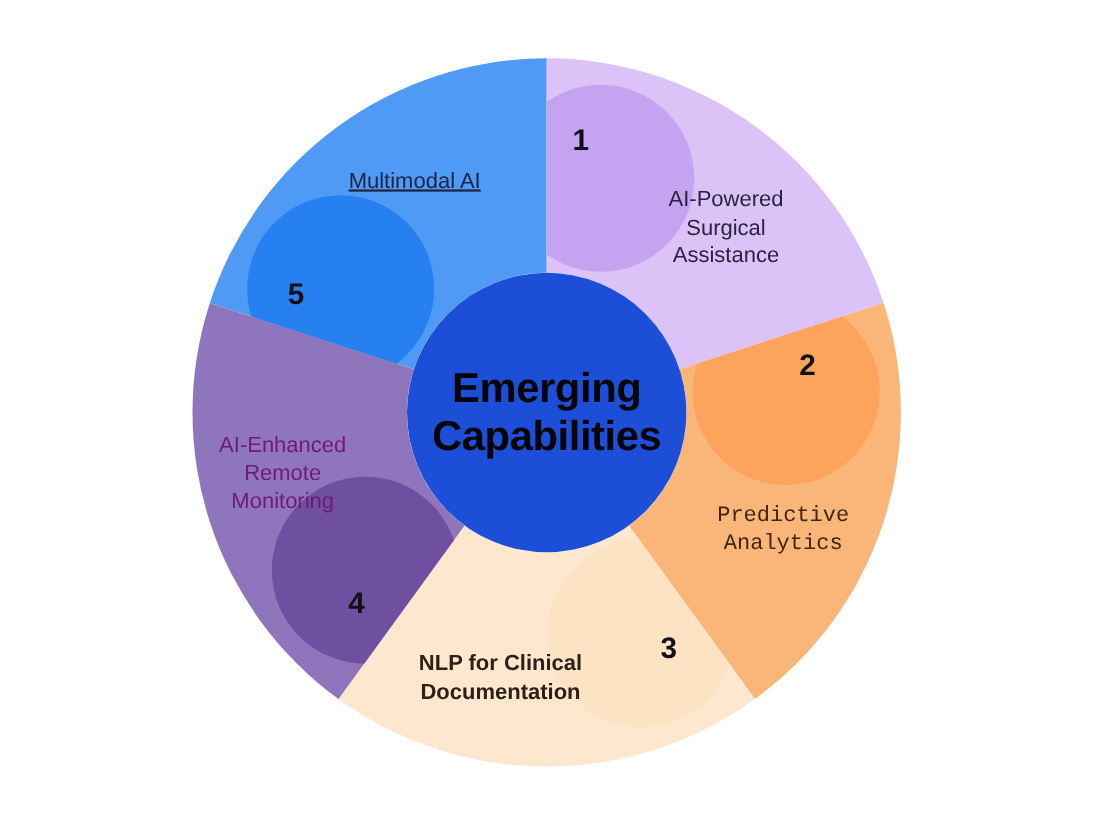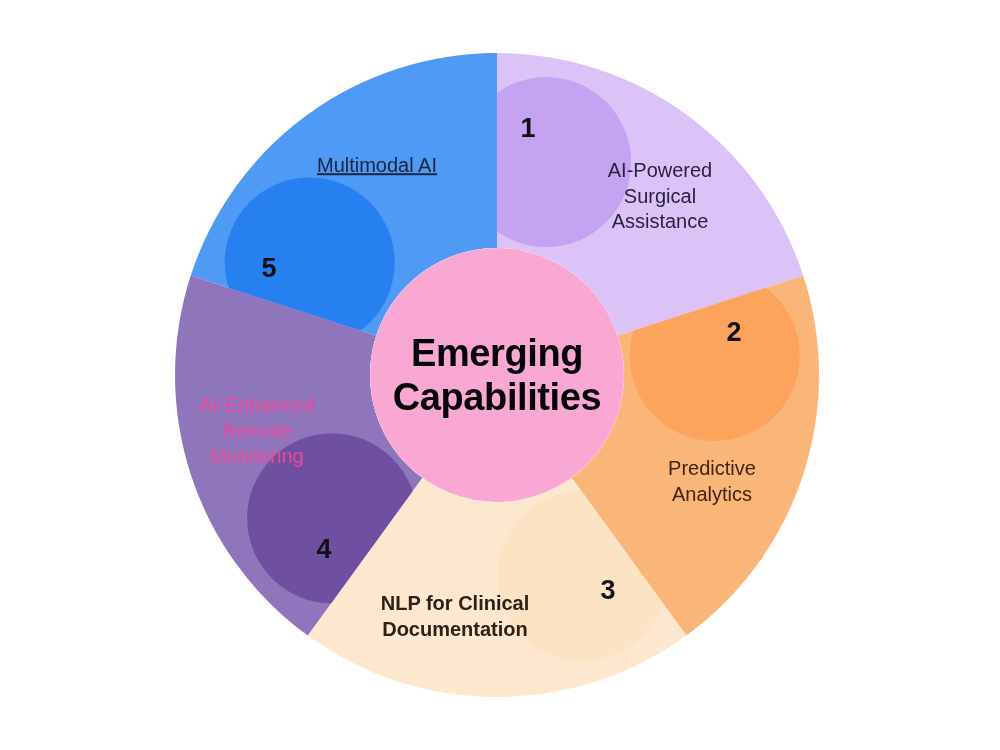--- a/index.html
+++ b/index.html
@@ -49,21 +49,21 @@
   }
   #center-hub {
     position: absolute;
     left: 497px;
     top: 375px;
     width: 254px;
     height: 254px;
     margin-left: -127px;
     margin-top: -127px;
     border-radius: 50%;
-    background: #f9a8d4;
+    background: #1d4ed8;
     display: flex;
     align-items: center;
     justify-content: center;
   }
   #center-title {
     font-family: "Liberation Sans", sans-serif;
     font-weight: bold;
     font-size: 38px;
     line-height: 1.16;
     letter-spacing: -0.4px;
@@ -107,28 +107,28 @@
       <circle cx="332.09595672132434" cy="518.3488978344258" r="85" fill="#6F4FA0" clip-path="url(#blobclip-5)"></circle>
       <circle cx="497" cy="375" r="127" fill="#ffffff"></circle>
     </svg>
 
   <div id="center-hub">
     <div id="center-title">Emerging
 Capabilities</div>
   </div>
 
   <div class="seg-label" style="left: 377px; top: 166px; color: rgb(30, 35, 64); text-decoration: underline;">Multimodal AI</div>
-  <div class="seg-label" style="left: 660px; top: 196px; color: rgb(43, 33, 64);">AI-Powered
+  <div class="seg-label" style="left: 660px; top: 208px; color: rgb(43, 33, 64);">AI-Powered
 Surgical
 Assistance</div>
-  <div class="seg-label" style="left: 712px; top: 482px; color: rgb(64, 38, 15);">Predictive
+  <div class="seg-label" style="left: 712px; top: 482px; color: rgb(64, 38, 15); font-family: Liberation Mono, monospace;">Predictive
 Analytics</div>
   <div class="seg-label" style="left: 455px; top: 617px; color: rgb(43, 33, 24); font-weight: bold;">NLP for Clinical
 Documentation</div>
-  <div class="seg-label" style="left: 257px; top: 431px; color: #ec4899;">AI-Enhanced
+  <div class="seg-label" style="left: 257px; top: 431px; color: #701a75;">AI-Enhanced
 Remote
 Monitoring</div>
 
   <div class="seg-number" style="left: 528px; top: 128px; color: rgb(17, 16, 24);">1</div>
   <div class="seg-number" style="left: 734px; top: 332px; color: rgb(17, 16, 24);">2</div>
   <div class="seg-number" style="left: 608px; top: 590px; color: rgb(17, 16, 24);">3</div>
   <div class="seg-number" style="left: 324px; top: 549px; color: rgb(17, 16, 24);">4</div>
   <div class="seg-number" style="left: 269px; top: 268px; color: rgb(17, 16, 24);">5</div>
 
 </div>

